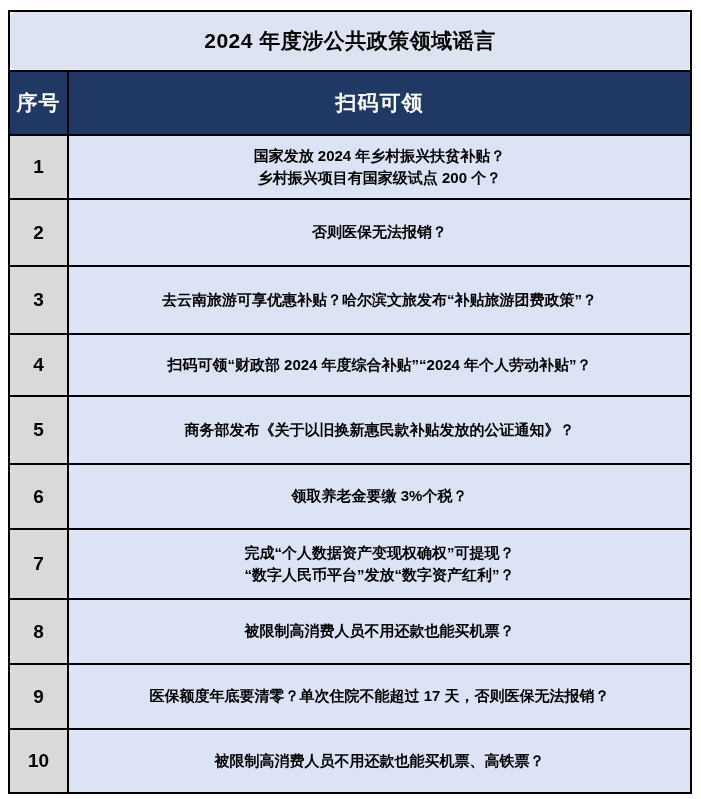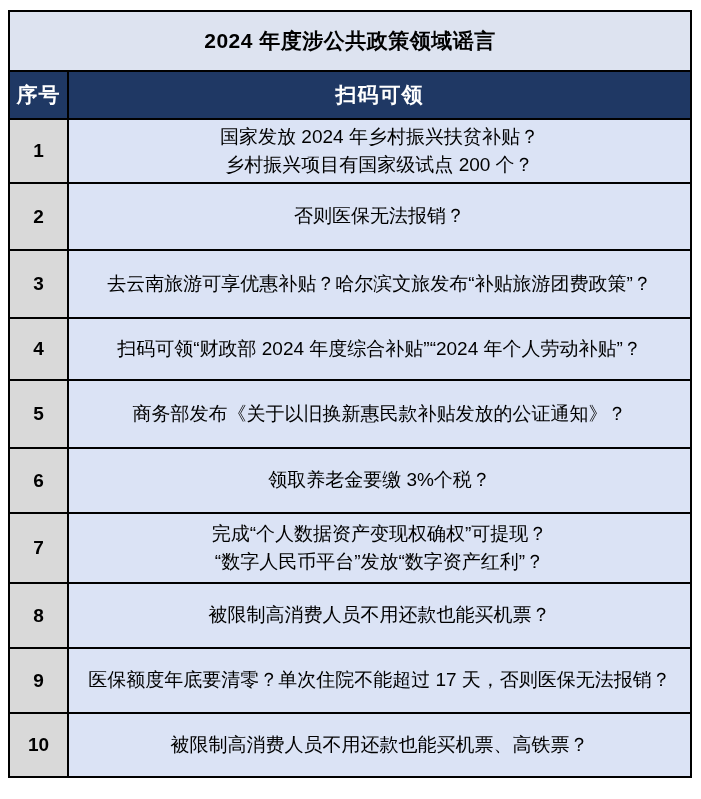--- a/index.html
+++ b/index.html
@@ -27,41 +27,42 @@
     padding: 0;
     vertical-align: middle;
   }
   .title-cell {
     background: var(--title-bg, #DDE3F0);
     color: var(--text, #000000);
     font-size: 21px;
     font-weight: bold;
     text-align: center;
     letter-spacing: 0.5px;
+    border-radius: 9px;
   }
   th.header-cell {
     background: var(--header-bg, #1F3864);
     color: var(--header-text, #FFFFFF);
     font-size: 21px;
     font-weight: bold;
     text-align: center;
     letter-spacing: 1px;
   }
   td.idx {
     background: var(--index-bg, #D9D9D9);
     color: var(--text, #000000);
     font-size: 19px;
     font-weight: bold;
     text-align: center;
   }
   td.content {
     background: var(--content-bg, #DBE3F5);
     color: var(--text, #000000);
-    font-size: 19px;
-    font-weight: normal;
+    font-size: 15px;
+    font-weight: bold;
     text-align: center;
     padding: 0 6px;
   }
   td.content .line {
     white-space: nowrap;
     line-height: 1.5;
   }
 </style>
 </head>
 <body>
@@ -71,21 +72,21 @@
     <colgroup>
       <col class="col-index">
       <col class="col-content">
     </colgroup>
 
     <tbody>
         <tr style="height:60px">
       <td colspan="2" class="title-cell">2024 年度涉公共政策领域谣言</td>
     </tr>
 
-    <tr style="height:48px">
+    <tr style="height:64px">
       <th class="header-cell">序号</th>
       <th class="header-cell">扫码可领</th>
     </tr>
 
     <tr style="height:64px">
       <td class="idx">1</td>
       <td class="content">
         <div class="line">国家发放 2024 年乡村振兴扶贫补贴？</div>
         <div class="line">乡村振兴项目有国家级试点 200 个？</div>
       </td>

